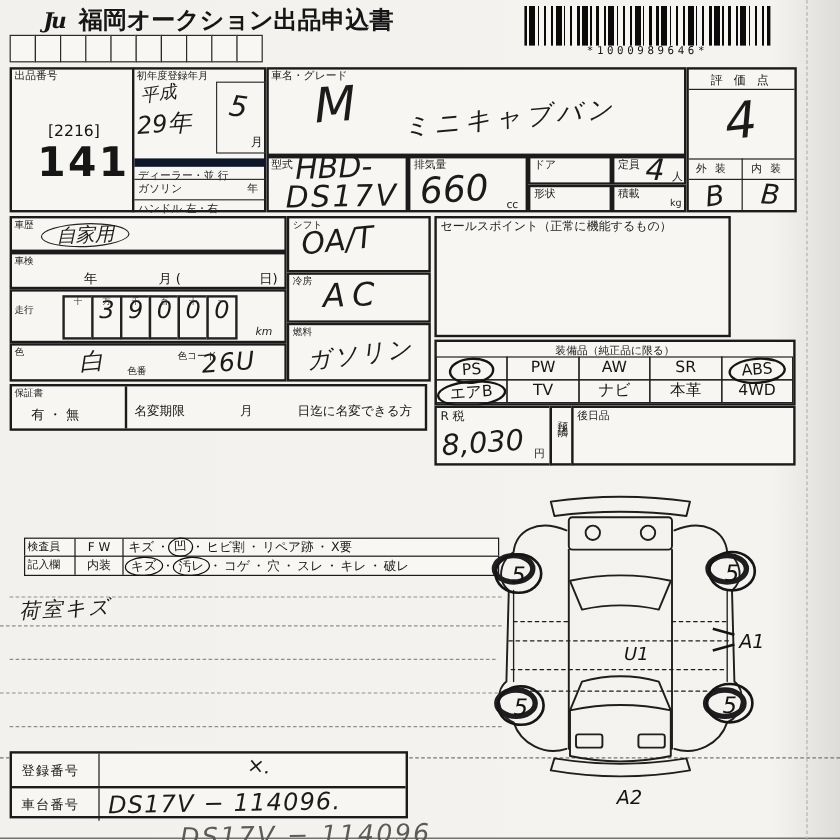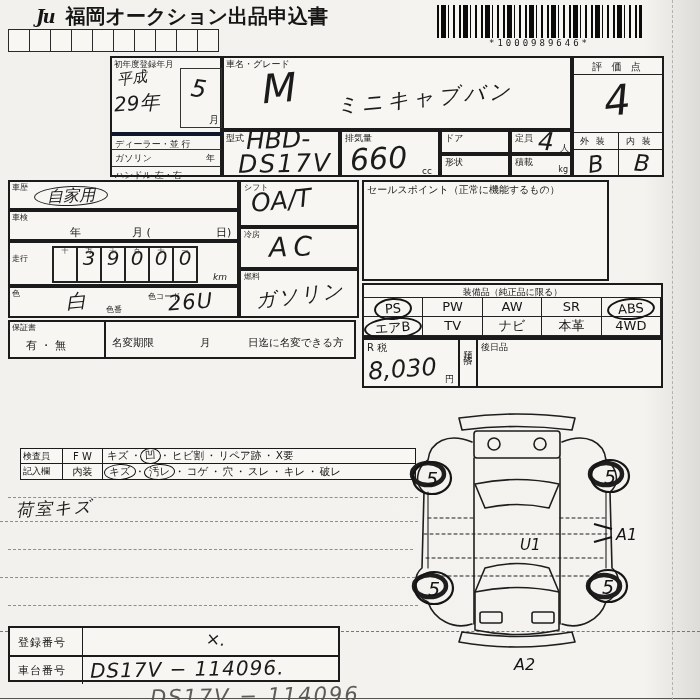--- a/index.html
+++ b/index.html
@@ -45,30 +45,35 @@
       <div class="gridcell"></div>
       <div class="gridcell"></div>
       <div class="gridcell"></div>
     <div class="gridcell"></div>
       <div class="gridcell"></div>
       <div class="gridcell"></div>
       <div class="gridcell"></div>
       <div class="gridcell"></div>
   </div>
 
+  <div class="box" style="left:8px;top:56px;width:104px;height:121px;">
+    <span class="lbl" style="left:2px;top:2px;">出品番号</span>
+    <span class="txt" style="left:30px;top:44px;font-size:13px;">[2216]</span>
+    <span class="txt" style="left:21px;top:58px;font-size:34px;font-weight:bold;letter-spacing:2px;">141</span>
+  </div>
 
   <div class="box" style="left:110px;top:56px;width:112px;height:121px;">
     <span class="lbl" style="left:2px;top:2px;font-size:8.5px;">初年度登録年月</span>
     <span class="hand" style="left:5px;top:13px;font-size:15px;transform:rotate(-8deg);">平成</span>
     <span class="hand" style="left:2px;top:35px;font-size:20px;transform:rotate(-4deg);">29年</span>
     <div style="position:absolute;left:68px;top:10px;width:40px;height:58px;border:1px solid #333;">
       <span class="hand" style="left:10px;top:8px;font-size:24px;transform:rotate(8deg);">5</span>
       <span class="lbl" style="right:2px;bottom:2px;font-size:10px;">月</span>
     </div>
-    <div class="lbl" style="left:3px;top:74px;width:106px;border-top:4px solid #0f172a;padding-top:4px;left:0;padding-left:3px;">ディーラー・並 行</div>
+    <div class="lbl" style="left:3px;top:74px;width:106px;border-top:7px solid #0f172a;padding-top:4px;left:0;padding-left:3px;">ディーラー・並 行</div>
     <div class="lbl" style="left:0;top:91px;width:106px;border-top:1px solid #333;padding-top:4px;padding-left:3px;">
       <span>ガソリン</span>
       <span style="float:right;margin-right:6px;">年</span>
     </div>
     <div class="lbl" style="left:0;top:108px;width:106px;border-top:1px solid #333;padding-top:4px;padding-left:3px;">ハンドル 左・右</div>
   </div>
 
   <div class="box" style="left:222px;top:56px;width:350px;height:74px;">
     <span class="lbl" style="left:2px;top:2px;">車名・グレード</span>
     <span class="hand" style="left:38px;top:10px;font-size:40px;transform:rotate(-4deg);">M</span>

